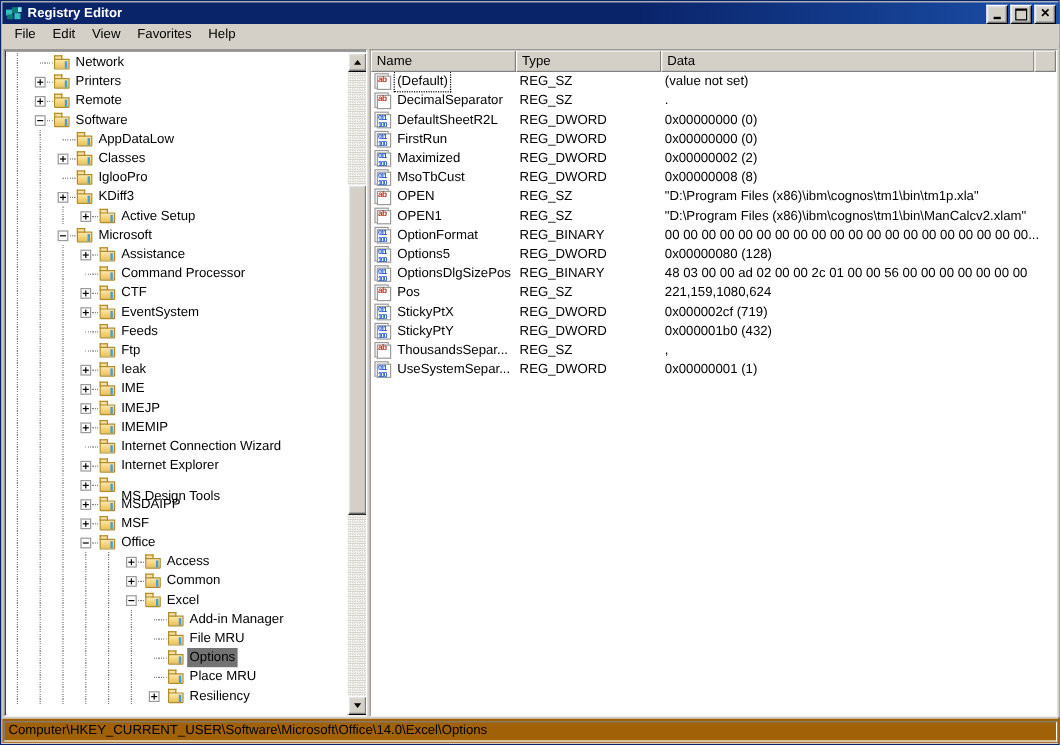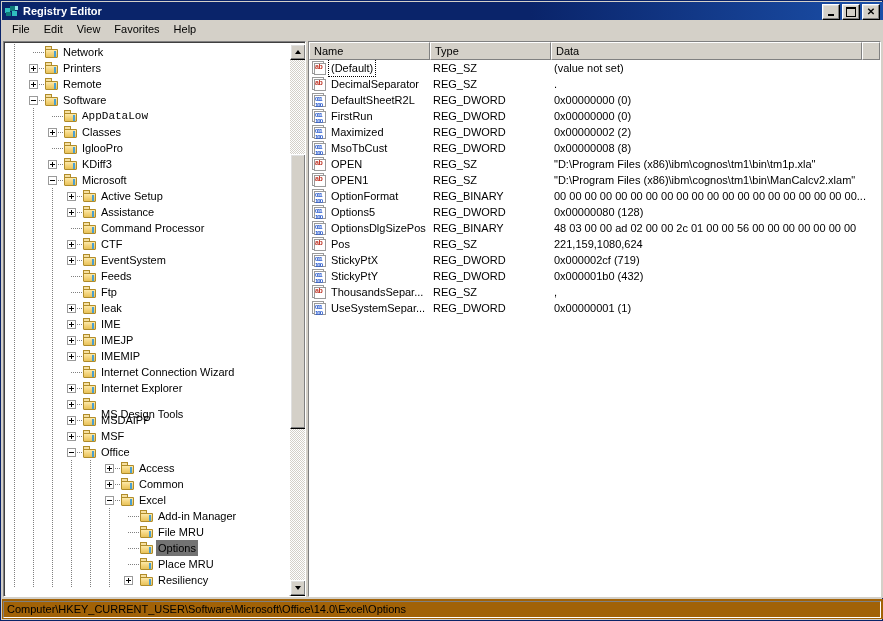--- a/index.html
+++ b/index.html
@@ -213,21 +213,21 @@
           </div>
           <div class="trow">
             <span class="dotv" style="left: 8px;"></span>
             <span class="dotv" style="left: 27px;"></span>
             <span class="doth" style="left: 46px; width: 11px;"></span>
             <span class="folder" style="left: 57px;">
               <span class="ft"></span>
               <span class="fb"></span>
               <span class="fk"></span>
             </span>
-            <span class="tlabel" style="left: 74px; font-family: Liberation Mono, monospace;">AppDataLow</span>
+            <span class="tlabel" style="left: 74px;">AppDataLow</span>
           </div>
           <div class="trow">
             <span class="dotv" style="left: 8px;"></span>
             <span class="dotv" style="left: 27px;"></span>
             <span class="doth" style="left: 46px; width: 11px;"></span>
             <span class="exp plus" style="left: 42px;"></span>
             <span class="folder" style="left: 57px;">
               <span class="ft"></span>
               <span class="fb"></span>
               <span class="fk"></span>
@@ -253,41 +253,41 @@
             <span class="folder" style="left: 57px;">
               <span class="ft"></span>
               <span class="fb"></span>
               <span class="fk"></span>
             </span>
             <span class="tlabel" style="left: 74px;">KDiff3</span>
           </div>
           <div class="trow">
             <span class="dotv" style="left: 8px;"></span>
             <span class="dotv" style="left: 27px;"></span>
+            <span class="dotv" style="left: 46px;"></span>
+            <span class="doth" style="left: 65px; width: 11px;"></span>
+            <span class="exp plus" style="left: 61px;"></span>
+            <span class="folder" style="left: 76px;">
+              <span class="ft"></span>
+              <span class="fb"></span>
+              <span class="fk"></span>
+            </span>
+            <span class="tlabel" style="left: 93px;">Active Setup</span>
+          </div>
+          <div class="trow">
+            <span class="dotv" style="left: 8px;"></span>
+            <span class="dotv" style="left: 27px;"></span>
             <span class="doth" style="left: 46px; width: 11px;"></span>
             <span class="exp" style="left: 42px;"></span>
             <span class="folder" style="left: 57px;">
               <span class="ft"></span>
               <span class="fb"></span>
               <span class="fk"></span>
             </span>
             <span class="tlabel" style="left: 74px;">Microsoft</span>
-          </div>
-          <div class="trow">
-            <span class="dotv" style="left: 8px;"></span>
-            <span class="dotv" style="left: 27px;"></span>
-            <span class="dotv" style="left: 46px;"></span>
-            <span class="doth" style="left: 65px; width: 11px;"></span>
-            <span class="exp plus" style="left: 61px;"></span>
-            <span class="folder" style="left: 76px;">
-              <span class="ft"></span>
-              <span class="fb"></span>
-              <span class="fk"></span>
-            </span>
-            <span class="tlabel" style="left: 93px;">Active Setup</span>
           </div>
           <div class="trow">
             <span class="dotv" style="left: 8px;"></span>
             <span class="dotv" style="left: 27px;"></span>
             <span class="dotv" style="left: 46px;"></span>
             <span class="doth" style="left: 65px; width: 11px;"></span>
             <span class="exp plus" style="left: 61px;"></span>
             <span class="folder" style="left: 76px;">
               <span class="ft"></span>
               <span class="fb"></span>

